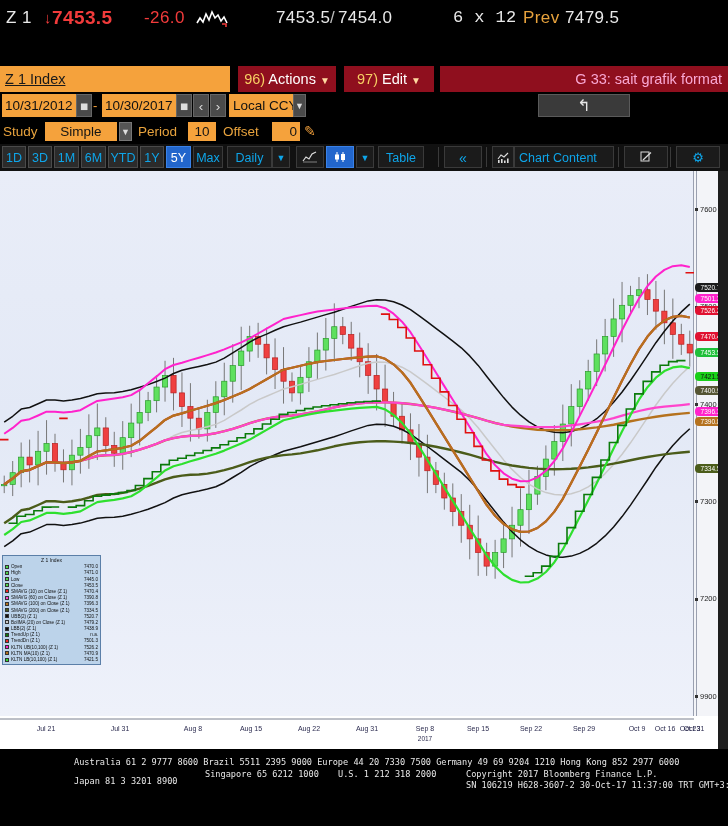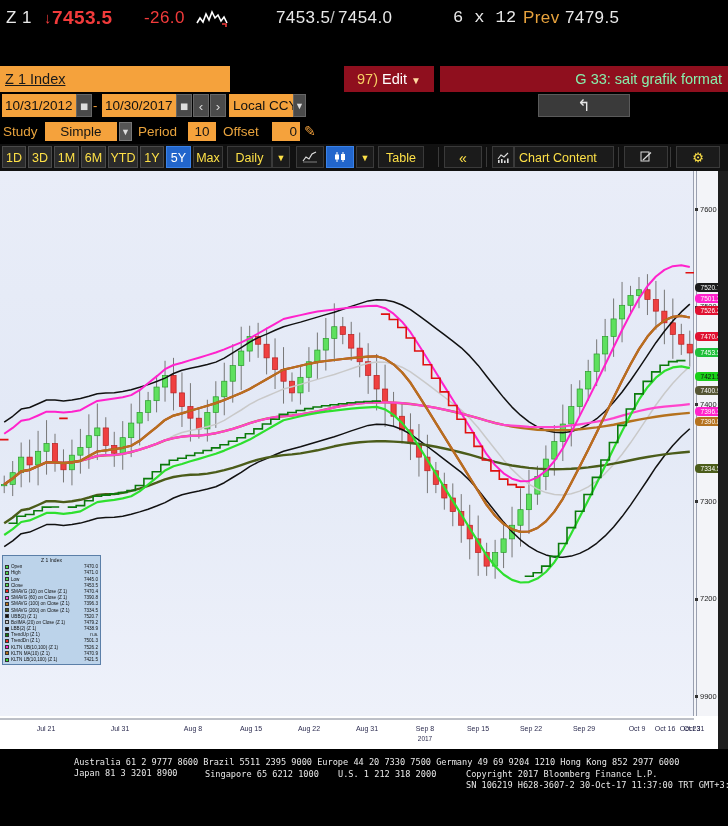--- a/index.html
+++ b/index.html
@@ -28,21 +28,21 @@
   
   .cmdbar { position: absolute; left: 0; top: 66px; width: 728px; height: 26px; }
   .cb-seg { position: absolute; top: 0; height: 26px; font-size: 14.5px; line-height: 26px; white-space: nowrap; }
   .cb-security { left: 0; width: 230px; background: #f5a23c; color: #1a1a1a; padding-left: 5px; }
   .cb-security u { text-decoration: underline; }
   .cb-gap1 { left: 230px; width: 8px; background: #000; }
   .cb-actions { left: 238px; width: 98px; background: #8f0f1e; color: #fff; text-align: center; }
   .cb-gap2 { left: 336px; width: 8px; background: #000; }
   .cb-edit { left: 344px; width: 90px; background: #8f0f1e; color: #fff; text-align: center; }
   .cb-gap3 { left: 434px; width: 6px; background: #000; }
-  .cb-title { left: 440px; width: 288px; background: #8f0f1e; color: #86efac; text-align: right; padding-right: 6px; }
+  .cb-title { left: 440px; width: 288px; background: #8f0f1e; color: #f9a8d4; text-align: right; padding-right: 6px; }
   .num { color: #f7cf63; }
   .caret { font-size: 10px; color: #ffd9a0; }
 
   
   .daterow { position: absolute; left: 0; top: 92px; width: 632px; height: 27px; background: #000; }
   .dr { position: absolute; top: 2px; height: 23px; font-size: 13.5px; line-height: 23px; }
   .date-box { background: #f5a23c; color: #111; padding: 0 3px; }
   .mini-btn { background: #4a4a4a; color: #dcdcdc; width: 16px; text-align: center; border: 1px solid #666; }
   .dash { color: #f5a23c; }
   .ccy-box { background: #f5a23c; color: #111; padding: 0 4px; }
@@ -55,21 +55,21 @@
   .studyrow { position: absolute; left: 0; top: 119px; width: 728px; height: 25px; background: #000; }
   .st { position: absolute; top: 3px; height: 19px; font-size: 13.5px; line-height: 19px; }
   .st-lbl { color: #e8a33d; }
   .st-val { background: #f5a23c; color: #141414; padding: 0 4px; text-align: center; }
   .st-drop { background: #555; color: #ddd; width: 13px; text-align: center; border: 1px solid #777; font-size: 9px; }
   .pencil { color: #f5a23c; font-size: 14px; }
 
   
   .rangebar { position: absolute; left: 0; top: 144px; width: 728px; height: 27px; background: #111; }
   .rb { position: absolute; top: 2px; height: 22px; font-size: 12.5px; line-height: 22px;
-        color: #fde047; background: #2b2b2b; border: 1px solid #4a4a4a; text-align: center; }
+        color: #0ea5e9; background: #2b2b2b; border: 1px solid #4a4a4a; text-align: center; }
   .rb.active { background: #2266cc; color: #fff; border-color: #3a82e8; }
   .rb.plain { background: #1b1b1b; border-color: #3a3a3a; }
   .rb.icon { background: #1b1b1b; border-color: #3a3a3a; color: #ddd; }
   .rb.iconsel { background: #2266cc; border-color: #3a82e8; color: #fff; }
   .rb-sep { position: absolute; top: 3px; width: 1px; height: 20px; background: #3a3a3a; }
 
   
   .chartwrap { position: absolute; left: 0; top: 171px; width: 728px; height: 578px; background: #fff; }
   .plot { position: absolute; left: 0; top: 0; width: 694px; height: 545px;
           background: linear-gradient(180deg,#e9edf8 0%,#e3e9f6 45%,#eef1fa 100%);
@@ -97,21 +97,21 @@
   .lg-row { position: relative; height: 6.2px; white-space: nowrap; }
   .lg-sw { display: inline-block; width: 4px; height: 4px; margin-right: 2px; vertical-align: -0.5px; border: 0.3px solid #333; }
   .lg-name { display: inline-block; }
   .lg-val { position: absolute; right: 0; top: 0; }
 
   
   .footer { position: absolute; left: 0; top: 749px; width: 728px; height: 77px; background: #000;
             color: #e8e8e8; font-family: "DejaVu Sans Mono", monospace; font-size: 8.6px; line-height: 11.5px; }
   .f-line { position: absolute; white-space: nowrap; }
   .f1 { left: 74px; top: 8px; }
-  .f2a { left: 74px; top: 19px; }
+  .f2a { left: 74px; top: 27px; }
   .f2b { left: 205px; top: 19.5px; }
   .f2c { left: 338px; top: 19.5px; }
   .f2d { left: 466px; top: 19.5px; }
   .f3 { left: 466px; top: 31px; }
   .scrollbar { position: absolute; right: 0; top: 171px; width: 10px; height: 578px; background: #1d1d1d; }
 </style>
 </head>
 <body>
 
 <div id="app">
@@ -135,20 +135,25 @@
       <span class="tk-cell c-amber" style="left:523px;">Prev</span>
       <span class="tk-cell c-white" style="left:565px;">7479.5</span>
     </div>
   </div>
 
   <div class="cmdbar">
     <div class="cb-seg cb-security">
       <u>Z 1 Index</u>
     </div>
     <div class="cb-seg cb-gap1"></div>
+    <div class="cb-seg cb-actions">
+      <span class="num">96)</span>
+      <span>Actions</span>
+      <span class="caret">▼</span>
+    </div>
     <div class="cb-seg cb-gap2"></div>
     <div class="cb-seg cb-edit">
       <span class="num">97)</span>
       <span>Edit</span>
       <span class="caret">▼</span>
     </div>
     <div class="cb-seg cb-gap3"></div>
     <div class="cb-seg cb-title">G 33: sait grafik format</div>
   </div>
 

